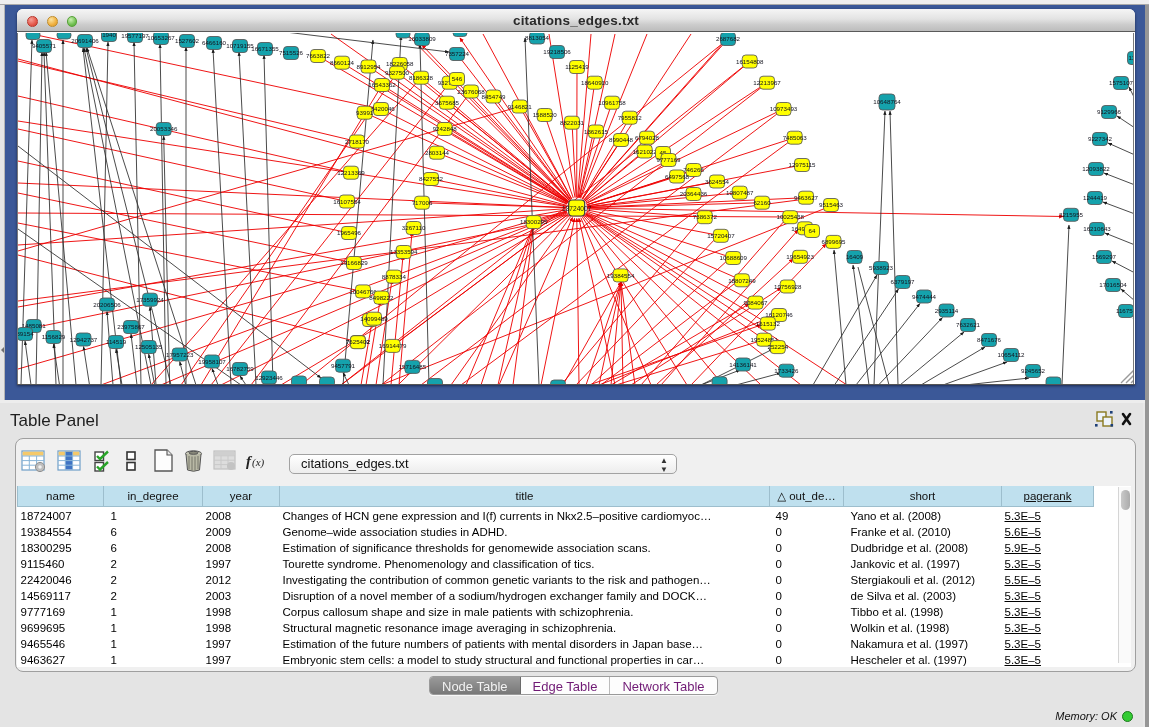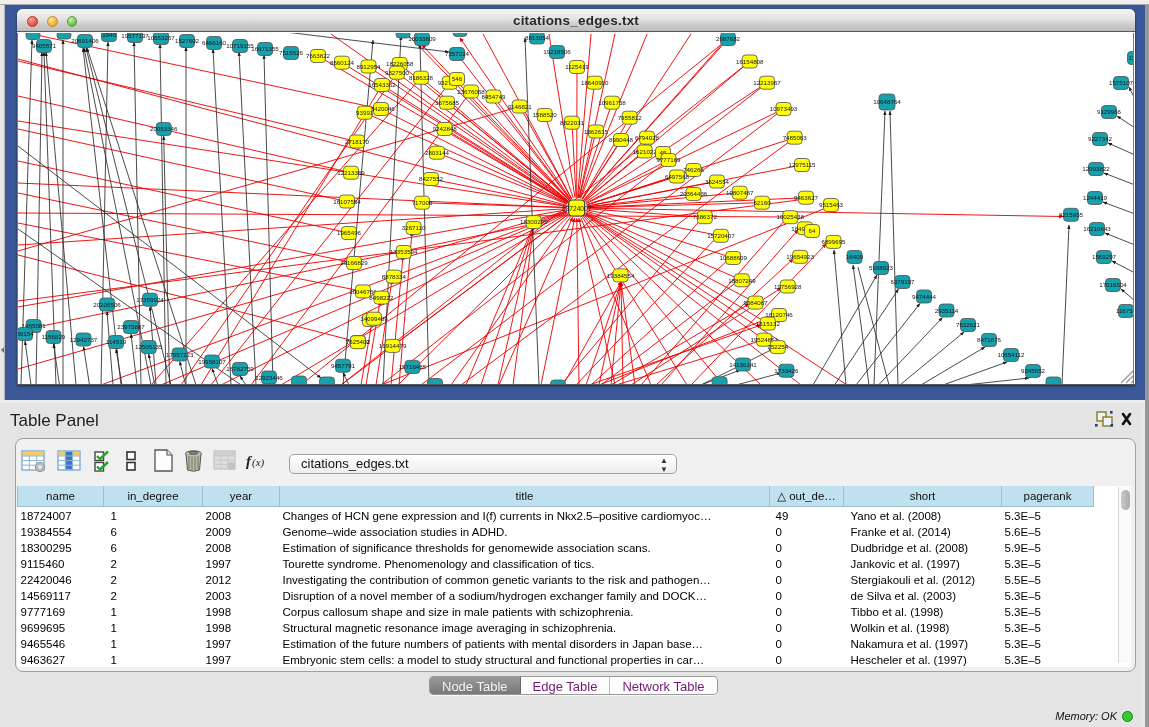--- a/index.html
+++ b/index.html
@@ -56,21 +56,21 @@
 
 #tablewrap { position:absolute; left:1px; top:47px; width:1114px; height:181px;
   overflow:hidden; background:#fff; }
 table#dt { border-collapse:collapse; table-layout:fixed; width:1076px; font-size:11.5px; }
 #dt th { background:#bfe0ee; border:1px solid #9dbecd; border-top:none; font-weight:normal;
   height:20px; font-size:11.5px; color:#111; padding:0; }
 #dt td { height:16px; padding:3px 2px 0 3px; line-height:12px; color:#000; white-space:nowrap; overflow:hidden;
   border:none; }
 #dt .c1 { width:86px; } #dt .c2 { width:99px; } #dt .c3 { width:77px; }
 #dt .c4 { width:490px; } #dt .c5 { width:74px; } #dt .c6 { width:158px; }
-#dt .c7 { width:92px; }
+#dt .c7 { width:92px;text-decoration:underline; }
 #dt td.c2 { padding-left:7px; } #dt td.c5 { padding-left:6px; } #dt td.c6 { padding-left:7px; }
 #vscroll { position:absolute; right:4px; top:48px; width:13px; height:176px;
   background:#fafafa; border-left:1px solid #d5d5d5; }
 #vthumb { position:absolute; left:1.5px; top:3px; width:9px; height:20px;
   background:linear-gradient(90deg,#c9c9c9,#ababab); border-radius:5px; }
 
 #tabs { position:absolute; left:429px; top:273px; height:19px; display:flex;
   border:1px solid #9a9a9a; border-radius:4px; overflow:hidden;
   background:#fdfdfd; box-shadow:0 1px 0 rgba(255,255,255,0.7); }
 .tab { font-size:13px; padding:1px 12px 0 12px; line-height:17px; color:#701a75;
@@ -947,21 +947,21 @@
                 <td class="c5">49</td>
                 <td class="c6">Yano et al. (2008)</td>
                 <td class="c7">5.3E–5</td>
               </tr>
 <tr>
                 <td class="c1">19384554</td>
                 <td class="c2">6</td>
                 <td class="c3">2009</td>
                 <td class="c4">Genome–wide association studies in ADHD.</td>
                 <td class="c5">0</td>
-                <td class="c6">Franke et al. (2014)</td>
+                <td class="c6">Franke et al. (2010)</td>
                 <td class="c7">5.6E–5</td>
               </tr>
 <tr>
                 <td class="c1">18300295</td>
                 <td class="c2">6</td>
                 <td class="c3">2008</td>
                 <td class="c4">Estimation of significance thresholds for genomewide association scans.</td>
                 <td class="c5">0</td>
                 <td class="c6">Dudbridge et al. (2008)</td>
                 <td class="c7">5.9E–5</td>

